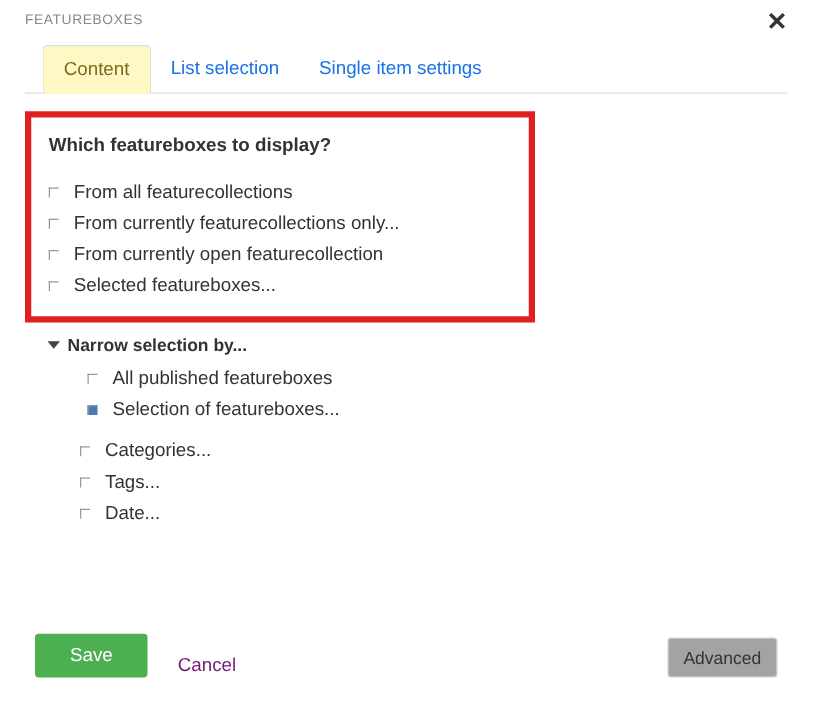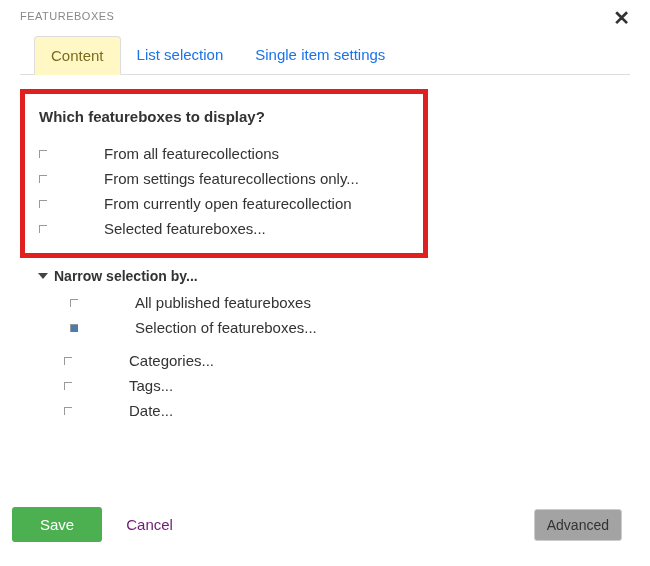--- a/index.html
+++ b/index.html
@@ -72,21 +72,20 @@
   .option-list {
     list-style: none;
     padding: 0;
     margin: 0;
   }
   .option-list li {
     display: flex;
     align-items: flex-start;
     padding: 4px 0;
     font-size: 15px;
-    gap: 45px;
   }
   .radio-mark {
     display: inline-block;
     width: 8px;
     height: 8px;
     border-top: 1px solid #999;
     border-left: 1px solid #999;
     margin-right: 12px;
     margin-top: 5px;
     flex-shrink: 0;
@@ -117,24 +116,24 @@
     margin-left: 32px;
     margin-top: 6px;
   }
   .deeper-list {
     margin-left: 26px;
     margin-top: 8px;
   }
   .footer {
     position: absolute;
     bottom: 24px;
-    left: 12px;
+    left: 28px;
     right: 28px;
     display: flex;
-    align-items: center;
+    align-items: flex-end;
   }
   .btn-save {
     background: #4caf50;
     color: #fff;
     border: none;
     padding: 9px 28px;
     font-size: 15px;
     border-radius: 3px;
     cursor: pointer;
   }
@@ -174,21 +173,21 @@
 
   <div class="red-box">
     <div class="section-heading">Which featureboxes to display?</div>
     <ul class="option-list">
       <li>
         <span class="radio-mark"></span>
         <span>From all featurecollections</span>
       </li>
       <li>
         <span class="radio-mark"></span>
-        <span>From settings featurecollections only...</span>
+        <span>From currently featurecollections only...</span>
       </li>
       <li>
         <span class="radio-mark"></span>
         <span>From currently open featurecollection</span>
       </li>
       <li>
         <span class="radio-mark"></span>
         <span>Selected featureboxes...</span>
       </li>
     </ul>

